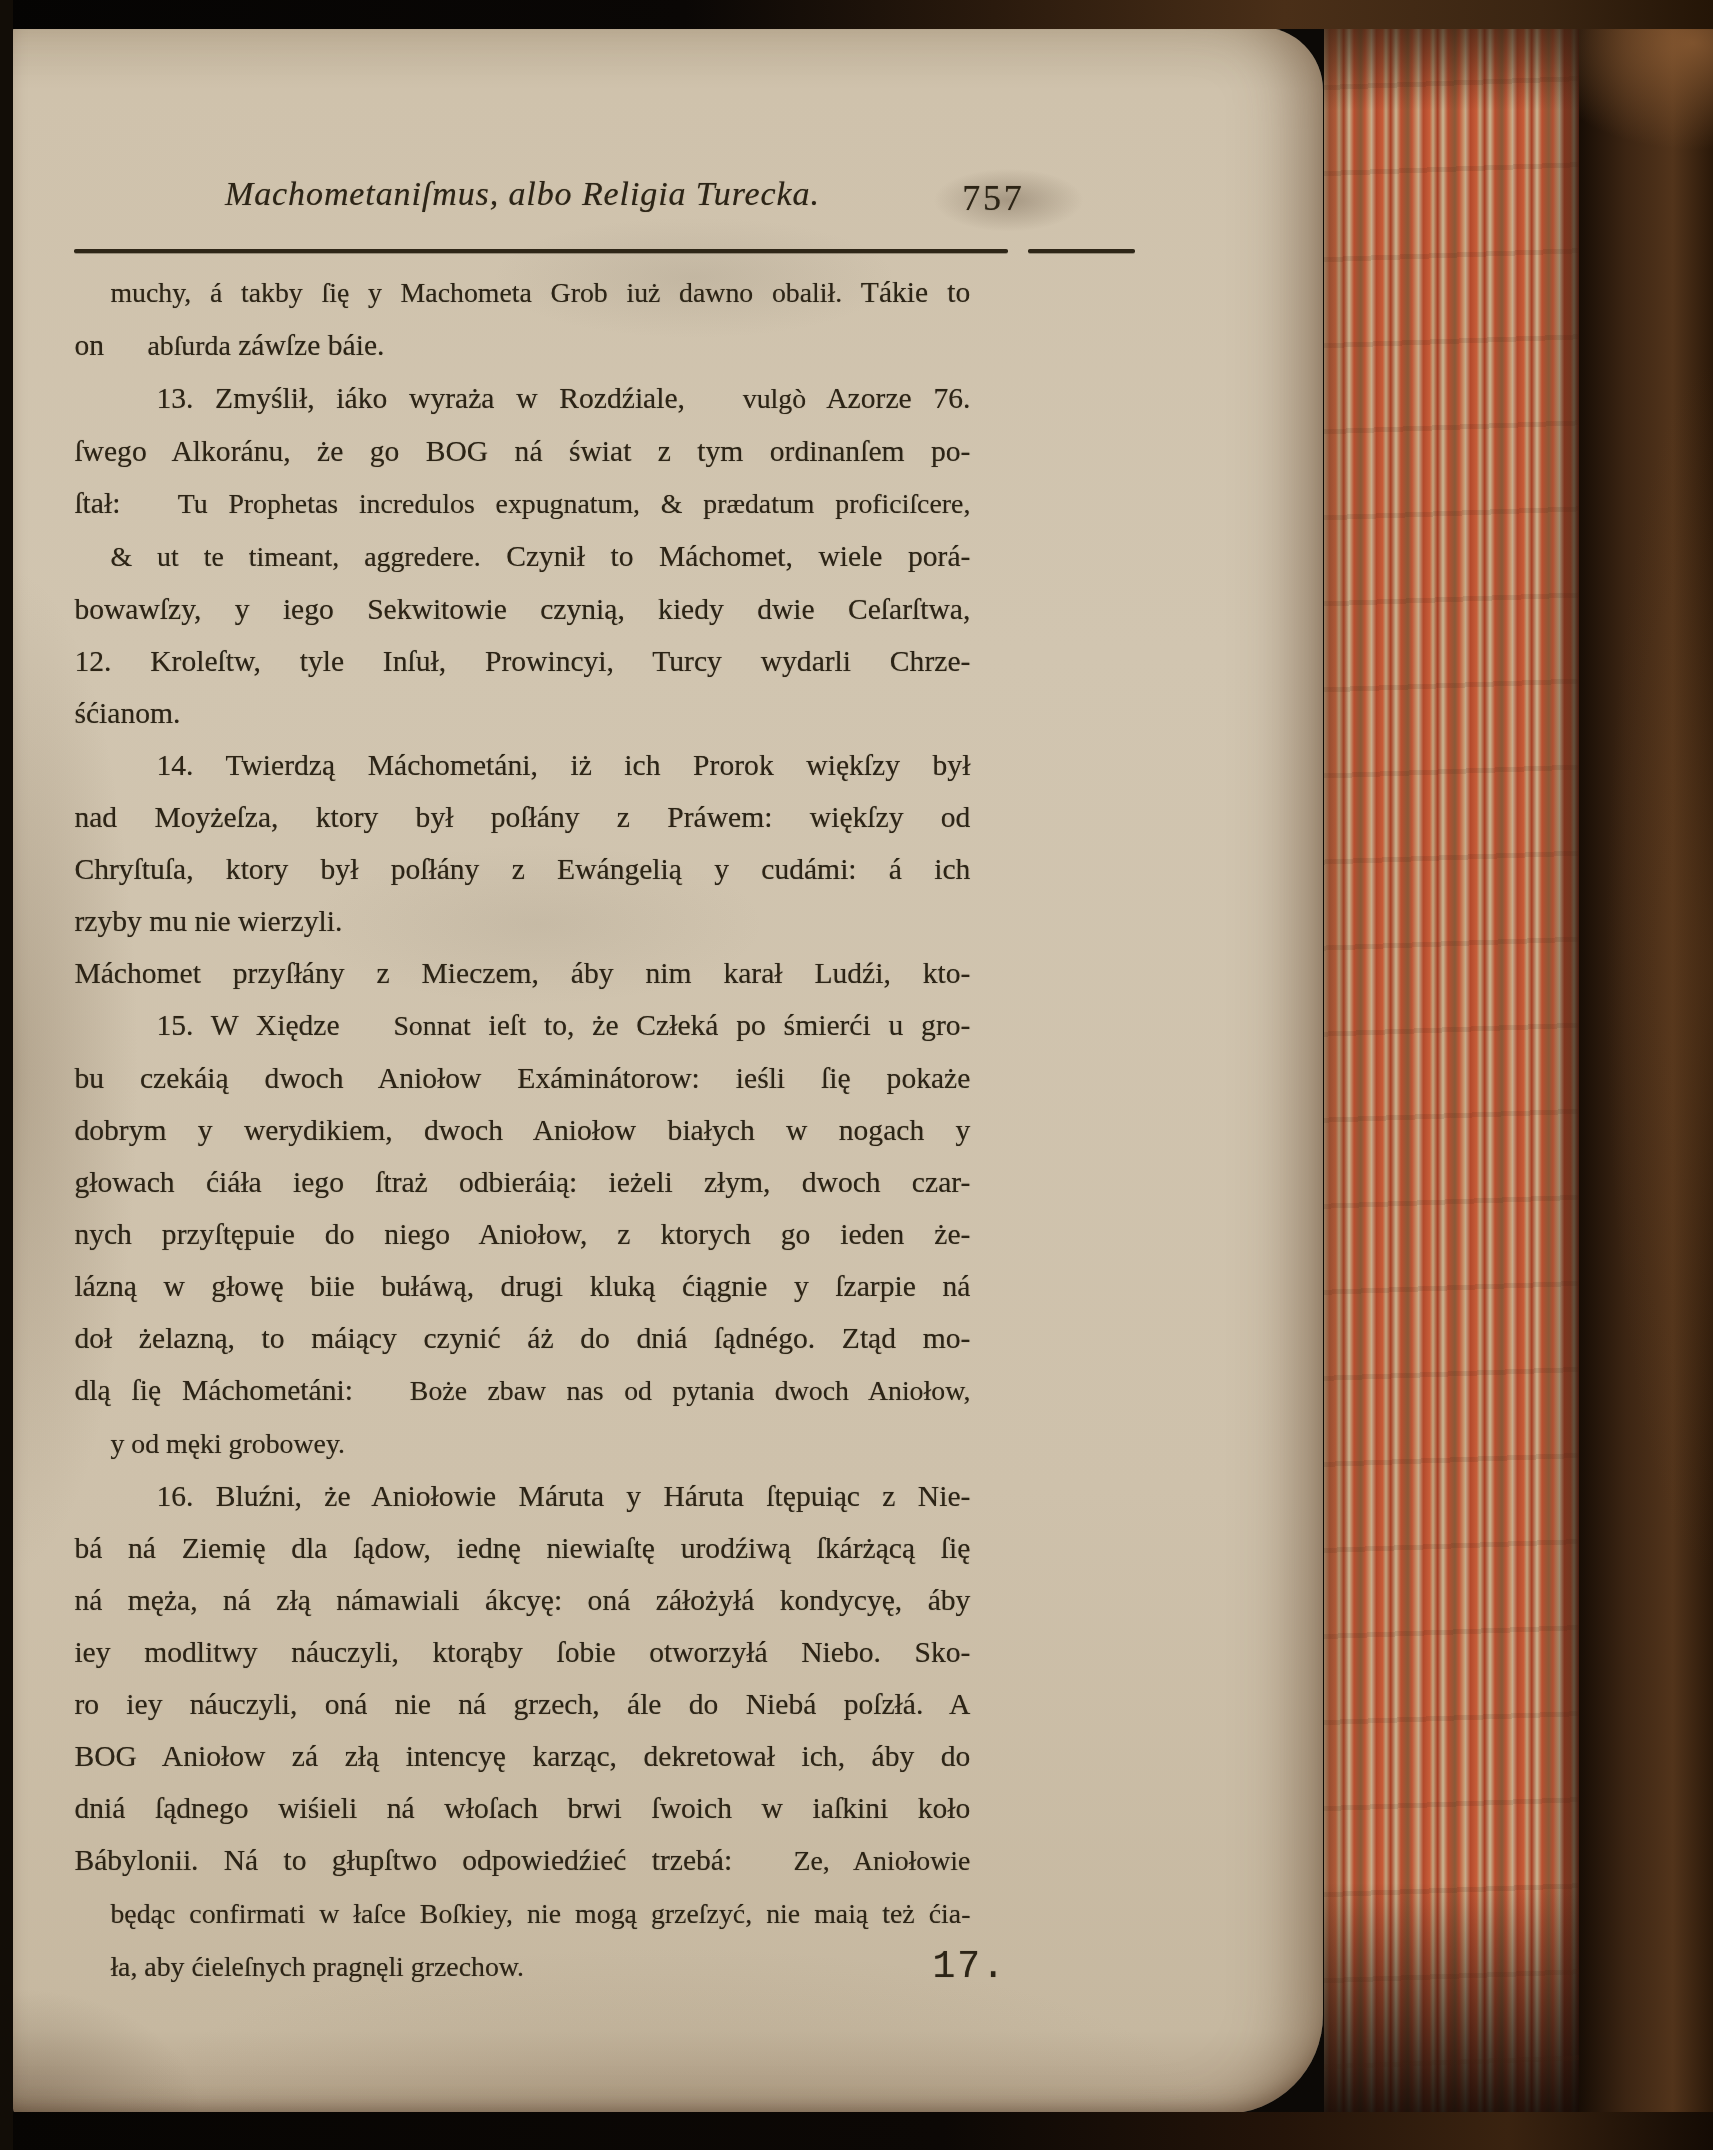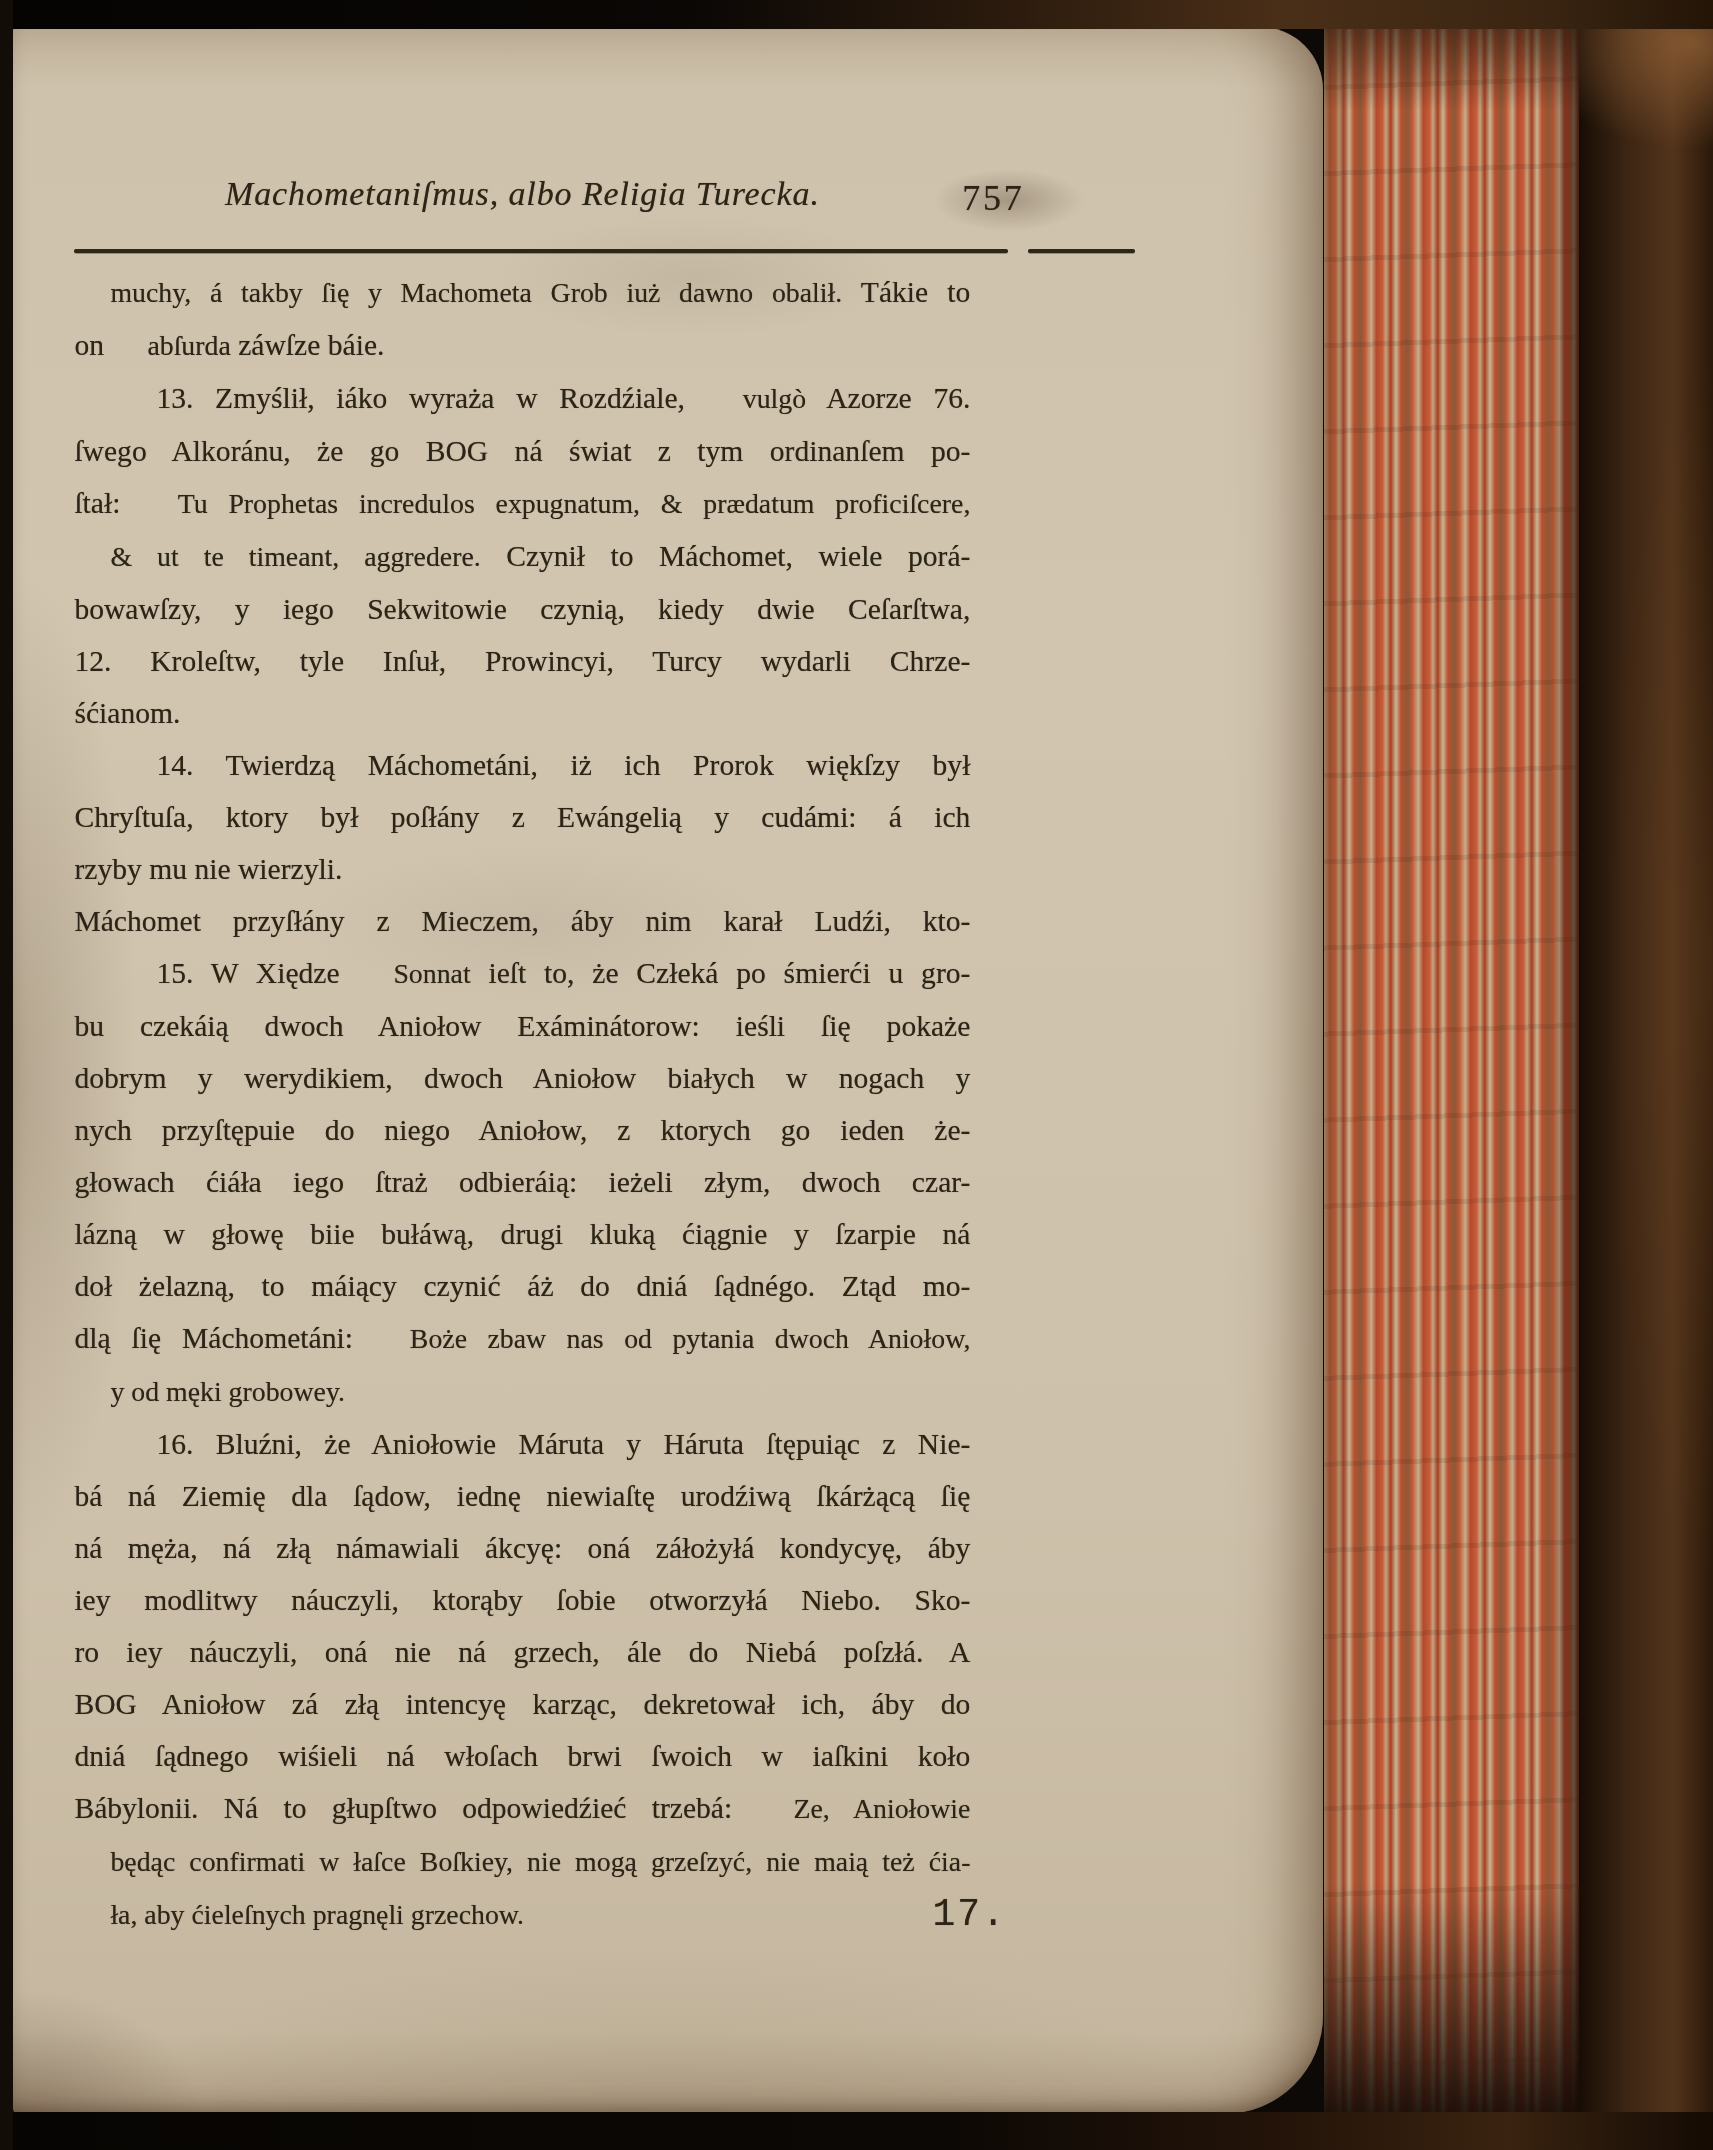--- a/index.html
+++ b/index.html
@@ -87,28 +87,29 @@
           <div class="line"><span class="it">muchy, á takby ſię y Machometa Grob iuż dawno obalił.</span><span>  Tákie to</span></div>
           <div class="line end"><span>on </span><span class="it">abſurda</span><span> záwſze báie.</span></div>
           <div class="line indent"><span>13.  Zmyślił, iáko wyraża w Rozdźiale, </span><span class="it">vulgò</span><span> Azorze 76.</span></div>
           <div class="line"><span>ſwego Alkoránu, że go BOG ná świat z tym ordinanſem po-</span></div>
           <div class="line"><span>ſtał: </span><span class="it">Tu Prophetas incredulos expugnatum, &amp; prædatum proficiſcere,</span></div>
           <div class="line"><span class="it">&amp; ut te timeant, aggredere.</span><span>  Czynił to Máchomet, wiele porá-</span></div>
           <div class="line"><span>bowawſzy, y iego Sekwitowie czynią, kiedy dwie Ceſarſtwa,</span></div>
           <div class="line"><span>12. Kroleſtw, tyle Inſuł, Prowincyi, Turcy wydarli Chrze-</span></div>
           <div class="line end"><span>śćianom.</span></div>
           <div class="line indent"><span>14.  Twierdzą Máchometáni, iż ich Prorok więkſzy był</span></div>
+          <div class="line"><span>nad Moyżeſza, ktory był poſłány z Práwem: więkſzy od</span></div>
           <div class="line"><span>Chryſtuſa, ktory był poſłány z Ewángelią y cudámi: á ich</span></div>
           <div class="line end"><span>rzyby mu nie wierzyli.</span></div>
           <div class="line"><span>Máchomet przyſłány z Mieczem, áby nim karał Ludźi, kto-</span></div>
           <div class="line indent"><span>15.  W Xiędze </span><span class="it">Sonnat</span><span> ieſt to, że Człeká po śmierći u gro-</span></div>
           <div class="line"><span>bu czekáią dwoch Aniołow Exáminátorow: ieśli ſię pokaże</span></div>
           <div class="line"><span>dobrym y werydikiem, dwoch Aniołow białych w nogach y</span></div>
+          <div class="line"><span>głowach ćiáła iego ſtraż odbieráią: ieżeli złym, dwoch czar-</span></div>
           <div class="line"><span>nych przyſtępuie do niego Aniołow, z ktorych go ieden że-</span></div>
-          <div class="line"><span>głowach ćiáła iego ſtraż odbieráią: ieżeli złym, dwoch czar-</span></div>
           <div class="line"><span>lázną w głowę biie bułáwą, drugi kluką ćiągnie y ſzarpie ná</span></div>
           <div class="line"><span>doł żelazną, to máiący czynić áż do dniá ſądnégo.  Ztąd mo-</span></div>
           <div class="line"><span>dlą ſię Máchometáni: </span><span class="it">Boże zbaw nas od pytania dwoch Aniołow,</span></div>
           <div class="line end"><span class="it">y od męki grobowey.</span></div>
           <div class="line indent"><span>16. Bluźni, że Aniołowie Máruta y Háruta ſtępuiąc z Nie-</span></div>
           <div class="line"><span>bá ná Ziemię dla ſądow, iednę niewiaſtę urodźiwą ſkárżącą ſię</span></div>
           <div class="line"><span>ná męża, ná złą námawiali ákcyę: oná záłożyłá kondycyę, áby</span></div>
           <div class="line"><span>iey modlitwy náuczyli, ktorąby ſobie otworzyłá Niebo.  Sko-</span></div>
           <div class="line"><span>ro iey náuczyli, oná nie ná grzech, ále do Niebá poſzłá.  A</span></div>
           <div class="line"><span>BOG Aniołow zá złą intencyę karząc, dekretował ich, áby do</span></div>

